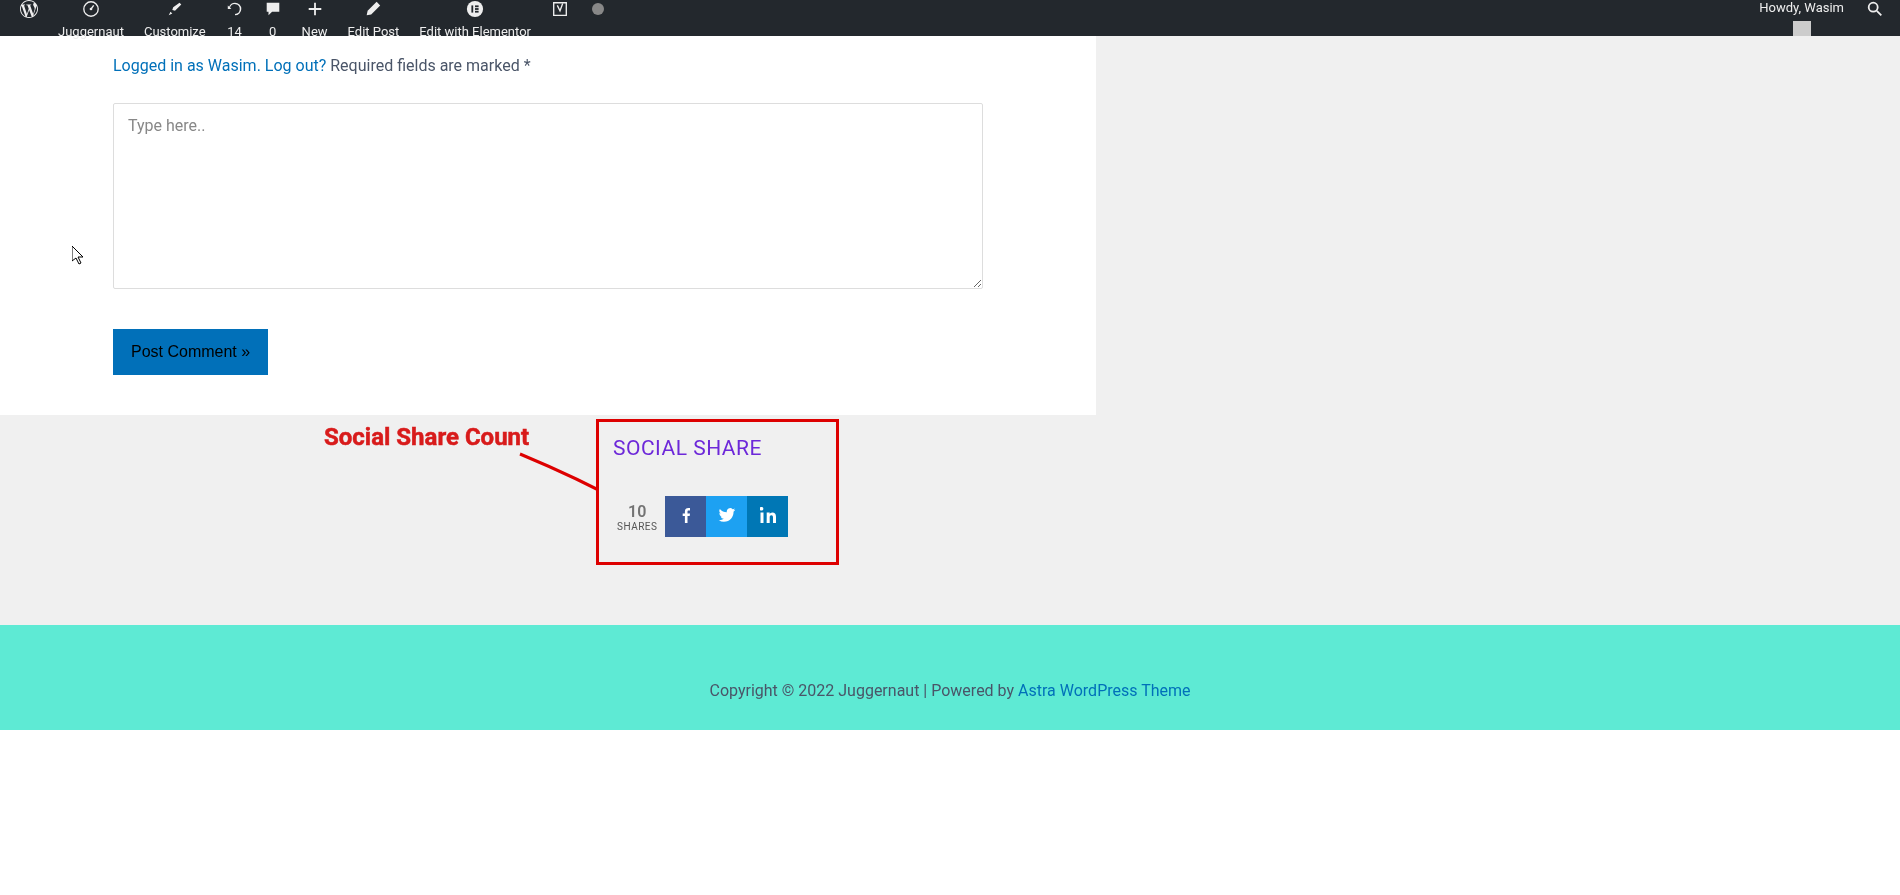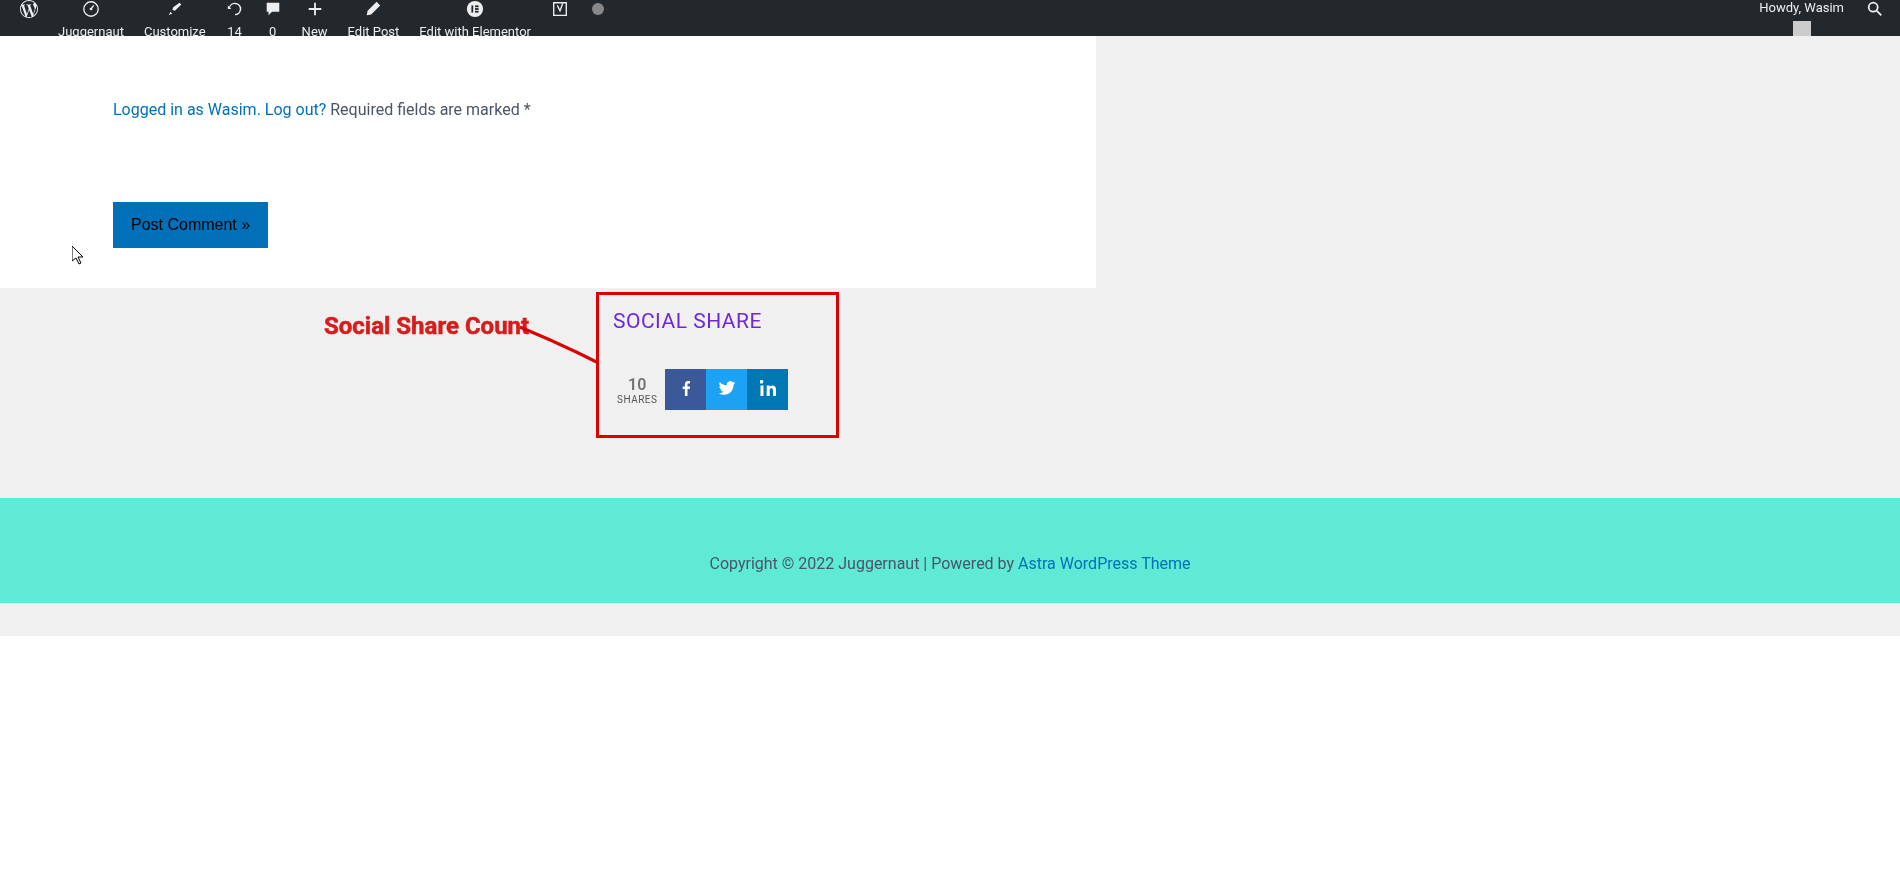--- a/index.html
+++ b/index.html
@@ -11,32 +11,32 @@
     .admin-bar-item { display: flex; align-items: center; gap: 6px; padding: 0 10px; height: 36px; cursor: pointer; flex-direction: column; }
     .admin-bar-right { display: flex; align-items: center; gap: 6px; }
     .admin-icon { width: 18px; height: 18px; display: inline-flex; align-items: center; justify-content: center; }
     .avatar { width: 18px; height: 18px; background: #ccc; }
     
     
     .page-wrap { background: #f0f0f0; min-height: 600px; }
     .content-card { background: #fff; max-width: 1096px; margin: 0; margin-left: 0; padding: 0; }
     .content-inner { max-width: 870px; margin-left: 113px; padding-top: 20px; padding-bottom: 40px; }
     
-    .logged-in-line { font-size: 16px; color: #4a5568; margin-bottom: 28px; margin-top: 44px; }
+    .logged-in-line { font-size: 16px; color: #4a5568; margin-bottom: 28px; }
     .logged-in-line a { color: #0170b9; text-decoration: none; }
     
     .comment-box { width: 870px; height: 186px; border: 1px solid #ddd; border-radius: 2px; padding: 12px 14px; font-size: 16px; font-family: inherit; resize: both; color: #333; }
     .comment-box::placeholder { color: #888; }
     
     .post-btn { margin-top: 36px; background: #0170b9; color: #000000; border: none; padding: 14px 18px; font-size: 16px; cursor: pointer; }
     
     
     .footer-zone { background: #f0f0f0; padding: 50px 0 0 0; position: relative; }
     
-    .annotation { position: absolute; left: 324px; top: 24px; font-size: 24px; font-weight: bold; color: #d81b1b; -webkit-text-stroke: 0.5px #d81b1b; }
+    .annotation { position: absolute; left: 324px; top: 8px; font-size: 24px; font-weight: bold; color: #d81b1b; -webkit-text-stroke: 0.5px #d81b1b; }
     .arrow-svg { position: absolute; left: 460px; top: 34px; }
     
     .social-box { position: absolute; left: 596px; top: 4px; width: 243px; height: 146px; border: 3px solid #d00; padding: 14px 14px; background: #f0f0f0; }
     .social-title { font-size: 21px; color: #6d28d9; letter-spacing: 0.5px; font-weight: 400; margin-bottom: 36px; }
     .share-row { display: flex; align-items: center; }
     .share-count-box { text-align: center; padding: 0 8px 0 4px; }
     .share-count { font-size: 16px; font-weight: 600; color: #737373; }
     .share-label { font-size: 10px; color: #555; letter-spacing: 0.5px; }
     .share-btn { width: 41px; height: 41px; display: flex; align-items: center; justify-content: center; color: #fff; cursor: pointer; }
     .fb { background: #3b5998; }
@@ -155,20 +155,21 @@
   </div>
 </div>
 
 <div class="page-wrap">
   <div class="content-card">
     <div class="content-inner">
       <p class="logged-in-line">
         <a href="#">Logged in as Wasim</a><a href="#">. <span>Log out?</span></a>
         <span>Required fields are marked *</span>
       </p>
+      <textarea class="comment-box" placeholder="Type here.." style=""></textarea>
       <br>
       <button class="post-btn">Post Comment »</button>
     </div>
   </div>
 
   <div class="footer-zone">
     <div class="annotation">Social Share Count</div>
     <svg class="arrow-svg" width="180" height="80">
       <defs>
         <marker id="ah" markerWidth="10" markerHeight="10" refX="8" refY="3" orient="auto">

